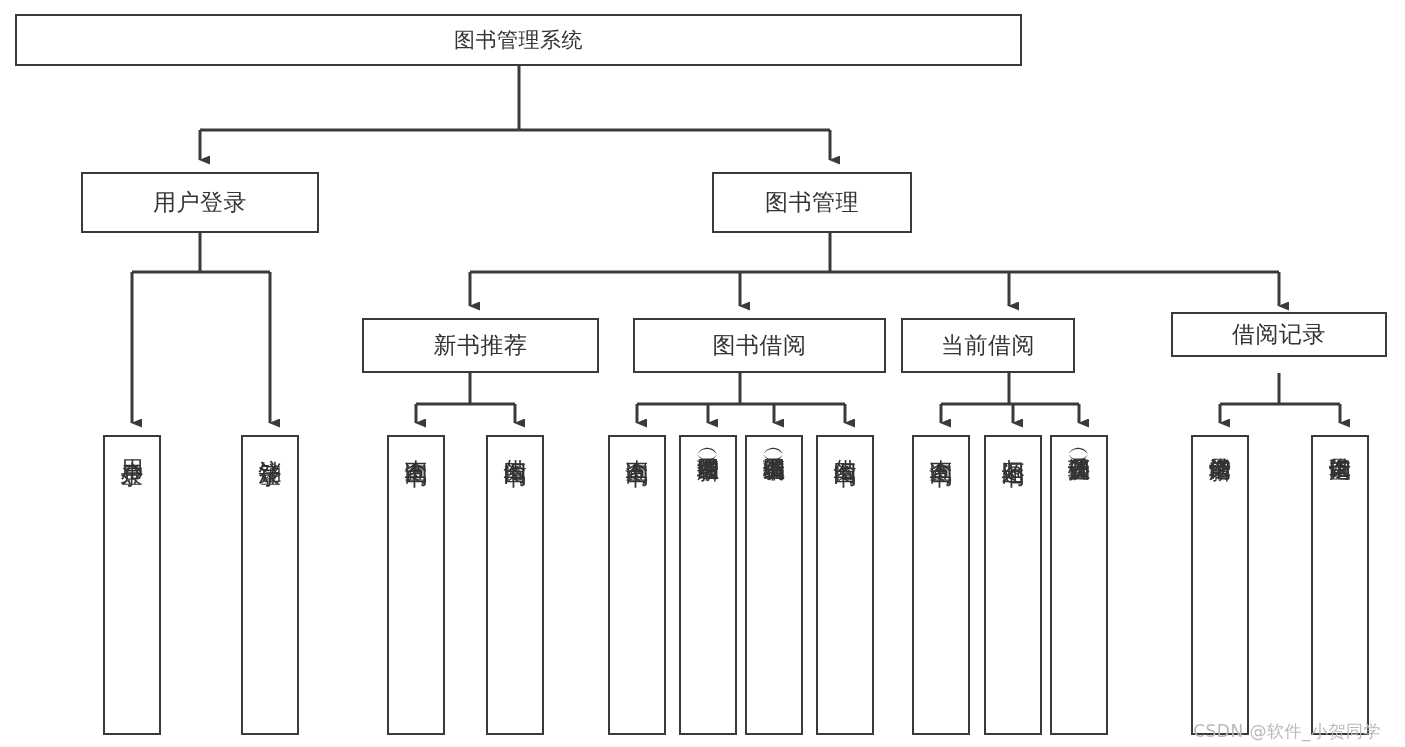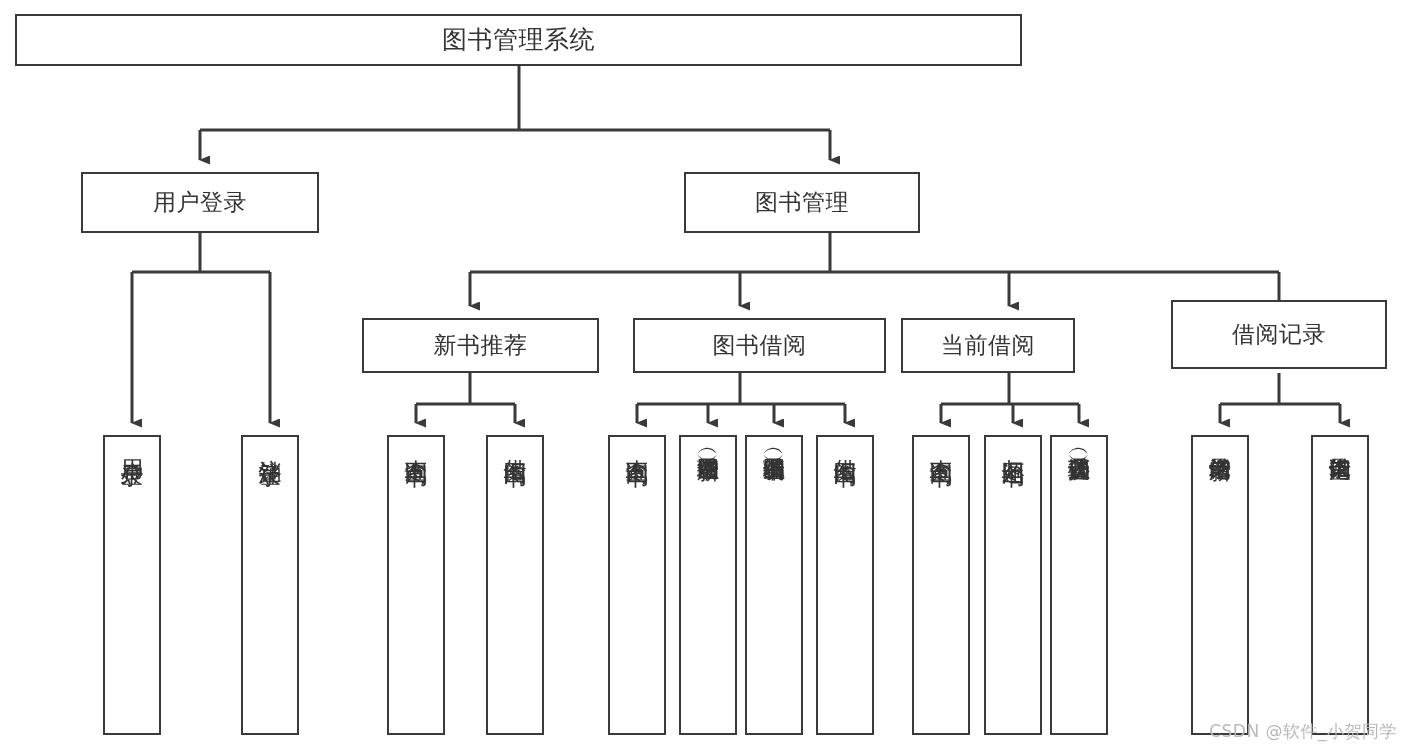--- a/index.html
+++ b/index.html
@@ -45,21 +45,21 @@
     line-height: 1.05;
     letter-spacing: 0.5px;
     white-space: nowrap;
     color: #333333;
   }
   
   .node.root {
     border-width: 2px;
   }
   .node.root .node-label {
-    font-size: 25px;
+    font-size: 21px;
   }
   
   .node.branch .node-label {
     font-size: 23px;
   }
   
   .node.leaf {
     align-items: flex-start;
     justify-content: center;
     padding-top: 4px;
@@ -73,21 +73,21 @@
     white-space: nowrap;
     text-align: center;
   }
   .node.leaf.tall .node-label {
     font-size: 22px;
     letter-spacing: 0px;
   }
   
   #watermark {
     position: absolute;
-    right: 8px;
+    right: 24px;
     bottom: 4px;
     z-index: 3;
     font-size: 17px;
     color: #b9b9b9;
     letter-spacing: 0.5px;
     white-space: nowrap;
     font-family: "DejaVu Sans", "Liberation Sans", sans-serif;
   }
 </style>
 </head>
@@ -149,37 +149,37 @@
   </svg>
 
   <div class="node root" style="left:15px; top:14px; width:1007px; height:52px;">
     <span class="node-label">图书管理系统</span>
   </div>
 
   <div class="node branch" style="left:81px; top:172px; width:238px; height:61px;">
     <span class="node-label">用户登录</span>
   </div>
 
-  <div class="node branch" style="left:684px; top:172px; width:236px; height:61px;">
+  <div class="node branch" style="left:712px; top:172px; width:200px; height:61px;">
     <span class="node-label">图书管理</span>
   </div>
 
   <div class="node branch" style="left:362px; top:318px; width:237px; height:55px;">
     <span class="node-label">新书推荐</span>
   </div>
 
   <div class="node branch" style="left:633px; top:318px; width:253px; height:55px;">
     <span class="node-label">图书借阅</span>
   </div>
 
   <div class="node branch" style="left:901px; top:318px; width:174px; height:55px;">
     <span class="node-label">当前借阅</span>
   </div>
 
-  <div class="node branch" style="left:1171px; top:300px; width:216px; height:69px;">
+  <div class="node branch" style="left:1171px; top:312px; width:216px; height:45px;">
     <span class="node-label">借阅记录</span>
   </div>
 
   <div class="node leaf" style="left:103px; top:435px; width:58px; height:300px;">
     <span class="node-label">用户登录</span>
   </div>
 
   <div class="node leaf" style="left:241px; top:435px; width:58px; height:300px;">
     <span class="node-label">注销登录</span>
   </div>

